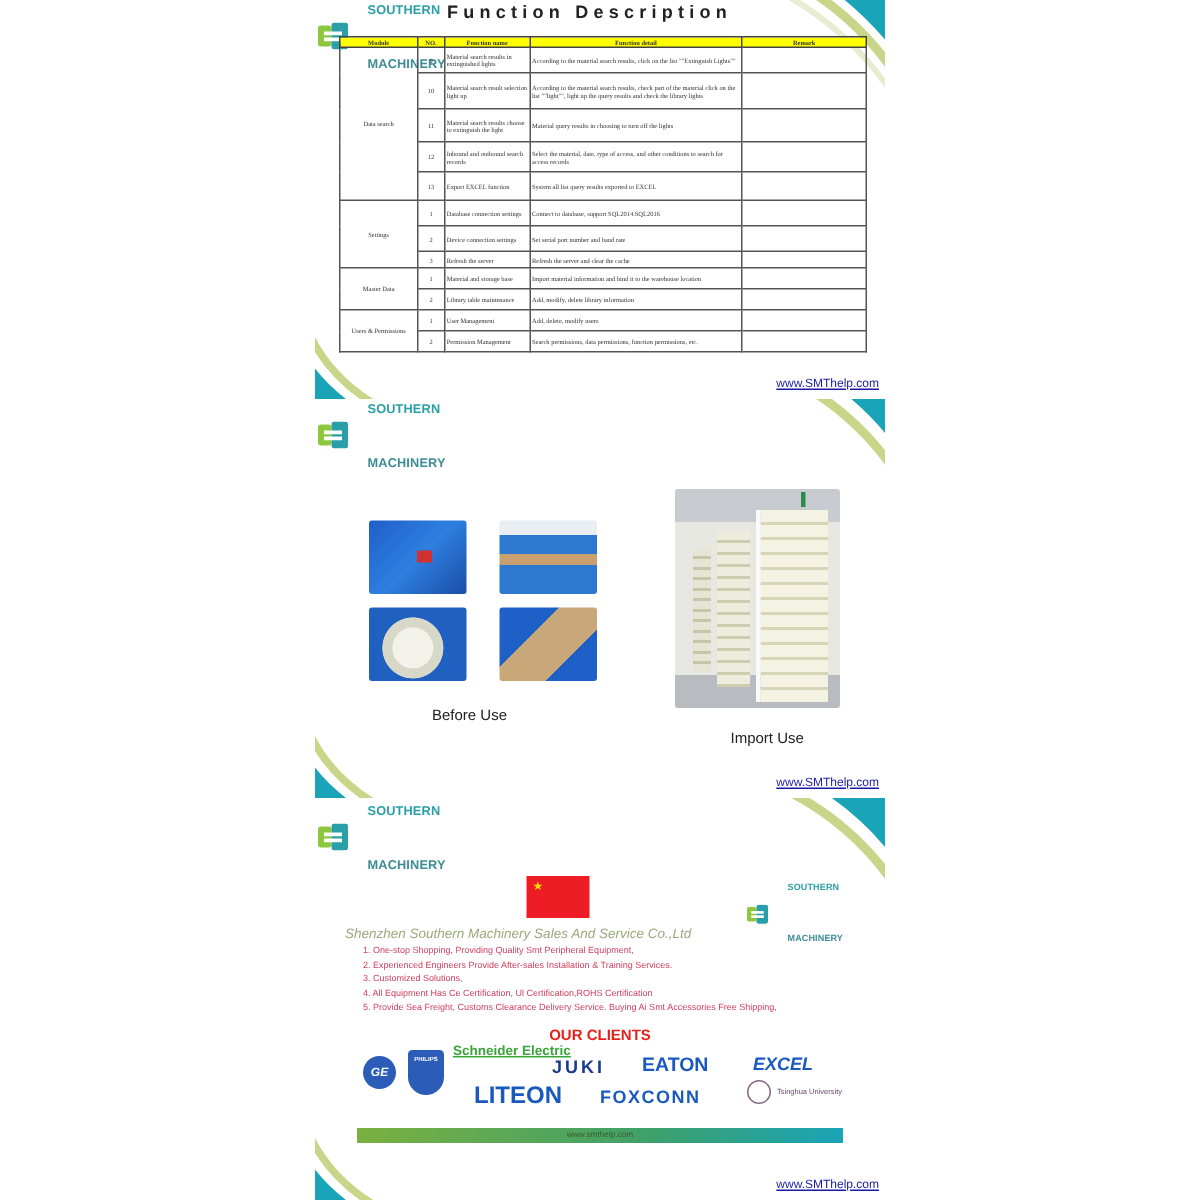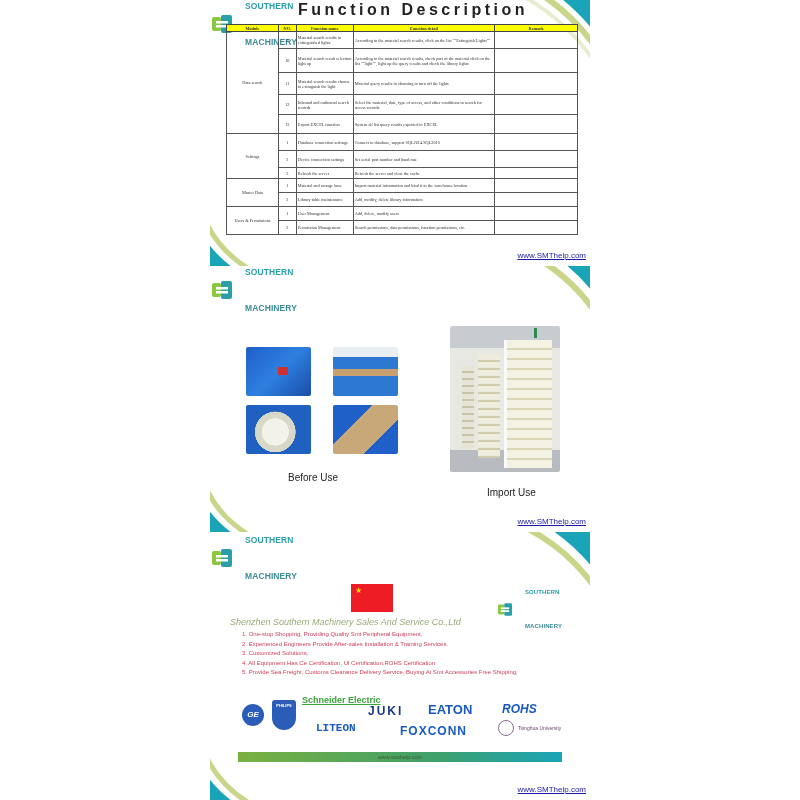--- a/index.html
+++ b/index.html
@@ -14,21 +14,21 @@
   
   .swoosh-tr { position: absolute; right: -30px; top: -40px; width: 170px; height: 110px; }
   .swoosh-bl { position: absolute; left: -20px; bottom: -30px; width: 140px; height: 90px; }
 
   
   .logo { position: absolute; left: 2px; top: 2px; display: flex; align-items: center; gap: 13px; }
   .logo-mark { width: 20px; height: 18px; position: relative; }
   .logo-text { font-weight: bold; font-size: 8.5px; line-height: 8px; color: #2a9fa8; letter-spacing: 0.1px; }
   .logo-text .l2 { color: #3c8c96; margin-top: 28px; }
 
-  .slide-title { position: absolute; left: 88px; top: 1px; font-size: 16px; font-weight: bold; letter-spacing: 3.5px; color: #222; }
+  .slide-title { position: absolute; left: 88px; top: 1px; font-size: 12px; font-weight: bold; letter-spacing: 3.5px; color: #222; }
 
   
   table.fn { position: absolute; left: 16px; top: 24px; width: 352px; border-collapse: collapse; font-family: "Liberation Serif", serif; font-size: 4.3px; color: #333; }
   table.fn th { background: #ffff00; border: 0.6px solid #444; font-weight: bold; height: 7px; font-size: 4.3px; }
   table.fn td { border: 0.6px solid #555; padding: 0 1px; vertical-align: middle; line-height: 5px; }
   table.fn td.no { text-align: center; }
   table.fn td.mod { text-align: center; }
 
   .site-link { position: absolute; right: 4px; font-size: 8px; color: #1a1aa6; text-decoration: underline; }
 
@@ -262,28 +262,29 @@
 
   <div class="company">Shenzhen Southern Machinery Sales And Service Co.,Ltd</div>
   <ul class="bullets">
     <li>1. One-stop Shopping, Providing Quality Smt Peripheral Equipment,</li>
     <li>2. Experienced Engineers Provide After-sales Installation &amp; Training Services.</li>
     <li>3. Customized Solutions,</li>
     <li>4. All Equipment Has Ce Certification, Ul Certification,ROHS Certification</li>
     <li>5. Provide Sea Freight, Customs Clearance Delivery Service. Buying Ai Smt Accessories Free Shipping,</li>
   </ul>
 
+  <div class="clients-title">OUR CLIENTS</div>
 
   <div class="client" style="left:32px;top:172px;width:22px;height:22px;border-radius:50%;background:#2a5cb8;color:#fff;font-size:8px;text-align:center;line-height:22px;font-style:italic;">GE</div>
   <div class="client" style="left:62px;top:168px;width:24px;height:30px;background:#2a5cb8;color:#fff;font-size:4px;text-align:center;padding-top:3px;border-radius:3px 3px 12px 12px;">PHILIPS</div>
   <div class="client" style="left:92px;top:164px;color:#3aa53a;font-size:9px;line-height:8px;text-decoration:underline;">Schneider Electric</div>
   <div class="client" style="left:158px;top:172px;color:#1a3a8a;font-size:12px;letter-spacing:2px;">JUKI</div>
   <div class="client" style="left:218px;top:170px;color:#1a5ac0;font-size:13px;">EATON</div>
-  <div class="client" style="left:292px;top:170px;color:#1a5ac0;font-size:12px;font-style:italic;">ROHS</div>
-  <div class="client" style="left:106px;top:190px;color:#1a5ac0;font-size:11px;font-family:Liberation Mono, monospace;">LITEON</div>
+  <div class="client" style="left:292px;top:170px;color:#1a5ac0;font-size:12px;font-style:italic;">EXCEL</div>
+  <div class="client" style="left:106px;top:190px;color:#1a5ac0;font-size:16px;">LITEON</div>
   <div class="client" style="left:190px;top:192px;color:#1a5ac0;font-size:12px;letter-spacing:1px;text-align:right;">FOXCONN</div>
   <div class="client" style="left:288px;top:188px;width:70px;color:#6a4a6a;font-size:5px;font-weight:normal;padding-left:20px;line-height:16px;">
     <span style="position:absolute;left:0;top:0;width:16px;height:16px;border-radius:50%;border:1.5px solid #8a6a8a;"></span>
     <span>Tsinghua University</span>
   </div>
 
   <div class="bar">www.smthelp.com</div>
 
   <a class="site-link" style="top:253px">www.SMThelp.com</a>
 </section>

